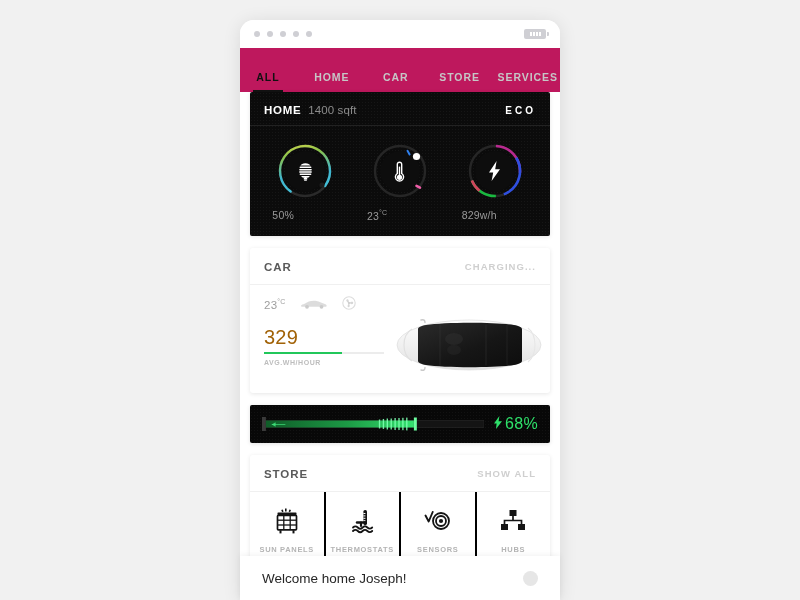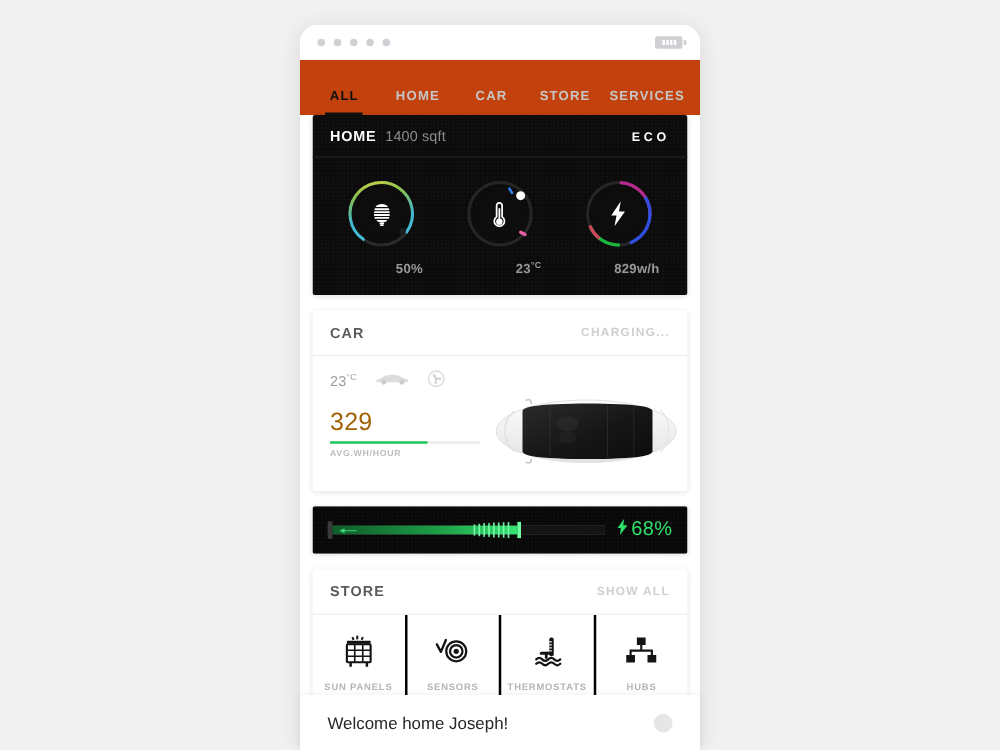--- a/index.html
+++ b/index.html
@@ -48,22 +48,22 @@
     content: ""; position: absolute; right: -3px; top: 3px;
     width: 2px; height: 4px; border-radius: 0 1px 1px 0; background: #cfcfd4;
   }
   .battery i { width: 2px; height: 4px; background: #ffffff; display: block; }
 
   
   .tabs {
     display: flex; align-items: flex-end; justify-content: center;
     gap: 12px;
     height: 44px;
-    background: #c2410c;
-    padding: 0 12px;
+    background: #be185d;
+    padding: 0 2px;
   }
   .tab {
     flex: 1;
     text-align: center;
     font-size: 10.5px;
     letter-spacing: 0.09em;
     font-weight: bold;
     color: #c6c6c6;
     padding-bottom: 9px;
     position: relative;
@@ -112,21 +112,21 @@
     color: #8c8c8c; font-size: 11.5px; margin-left: 7px; letter-spacing: 0.01em;
   }
   .eco {
     margin-left: auto;
     color: #fff; font-size: 10px; font-weight: bold; letter-spacing: 0.3em;
   }
   .dials {
     display: flex; justify-content: space-around;
     padding: 16px 8px 14px 8px;
   }
-  .dial { width: 66px; text-align: right; font-weight: bold; }
+  .dial { width: 66px; text-align: left; }
   .ring { position: relative; width: 58px; height: 58px; margin: 0 auto; }
   .ring svg { display: block; }
   .ring .glyph {
     position: absolute; inset: 0;
     display: flex; align-items: center; justify-content: center;
     color: #fff;
   }
   .dial-val {
     margin-top: 9px; font-size: 10.5px; color: #9a9a9a; letter-spacing: 0.02em;
   }
@@ -447,51 +447,51 @@
                 </g>
                 <rect x="5.5" y="22.2" width="2" height="3.2" fill="#141414"></rect>
                 <rect x="18.5" y="22.2" width="2" height="3.2" fill="#141414"></rect>
               </svg>
             </div>
             <div class="store-lbl">SUN PANELS</div>
           </div>
 
           <div class="store-item">
             <div class="store-ico">
-              <svg width="28" height="24" viewBox="0 0 28 24">
-                <circle cx="17" cy="12" r="8" fill="none" stroke="#141414" stroke-width="1.8"></circle>
-                <circle cx="17" cy="12" r="5" fill="none" stroke="#141414" stroke-width="1.8"></circle>
-                <circle cx="17" cy="12" r="2.1" fill="#141414"></circle>
-                <path d="M1.5 6.5l3.2 6 4-9.5" fill="none" stroke="#141414" stroke-width="1.9" stroke-linecap="round" stroke-linejoin="round"></path>
-              </svg>
-            </div>
-            <div class="store-lbl">SENSORS</div>
-          </div>
-
-          <div class="store-item">
-            <div class="store-ico">
               <svg width="26" height="26" viewBox="0 0 26 26">
                 <rect x="14.4" y="2" width="3.6" height="15" rx="1.6" fill="#141414"></rect>
                 <g fill="#fff">
                   <rect x="14.4" y="5" width="2" height="1"></rect>
                   <rect x="14.4" y="7.4" width="2" height="1"></rect>
                   <rect x="14.4" y="9.8" width="2" height="1"></rect>
                   <rect x="14.4" y="12.2" width="2" height="1"></rect>
                 </g>
                 <path d="M8 14.5h8" stroke="#141414" stroke-width="2.4" stroke-linecap="round"></path>
                 <path d="M12 14.5v3.5" stroke="#141414" stroke-width="2.2" stroke-linecap="round"></path>
                 <path d="M4 19.5c1.6-1.6 3.2-1.6 4.8 0s3.2 1.6 4.8 0 3.2-1.6 4.8 0 3.2 1.6 4.8 0" fill="none" stroke="#141414" stroke-width="1.8" stroke-linecap="round"></path>
                 <path d="M4 23c1.6-1.6 3.2-1.6 4.8 0s3.2 1.6 4.8 0 3.2-1.6 4.8 0 3.2 1.6 4.8 0" fill="none" stroke="#141414" stroke-width="1.8" stroke-linecap="round"></path>
               </svg>
             </div>
             <div class="store-lbl">THERMOSTATS</div>
           </div>
 
           <div class="store-item">
             <div class="store-ico">
+              <svg width="28" height="24" viewBox="0 0 28 24">
+                <circle cx="17" cy="12" r="8" fill="none" stroke="#141414" stroke-width="1.8"></circle>
+                <circle cx="17" cy="12" r="5" fill="none" stroke="#141414" stroke-width="1.8"></circle>
+                <circle cx="17" cy="12" r="2.1" fill="#141414"></circle>
+                <path d="M1.5 6.5l3.2 6 4-9.5" fill="none" stroke="#141414" stroke-width="1.9" stroke-linecap="round" stroke-linejoin="round"></path>
+              </svg>
+            </div>
+            <div class="store-lbl">SENSORS</div>
+          </div>
+
+          <div class="store-item">
+            <div class="store-ico">
               <svg width="26" height="24" viewBox="0 0 26 24">
                 <rect x="9.5" y="1" width="7" height="6" fill="#141414"></rect>
                 <rect x="1" y="15" width="7" height="6" fill="#141414"></rect>
                 <rect x="18" y="15" width="7" height="6" fill="#141414"></rect>
                 <path d="M13 7v4.5M4.5 15v-3.5h17V15" fill="none" stroke="#141414" stroke-width="1.7"></path>
               </svg>
             </div>
             <div class="store-lbl">HUBS</div>
           </div>
 

